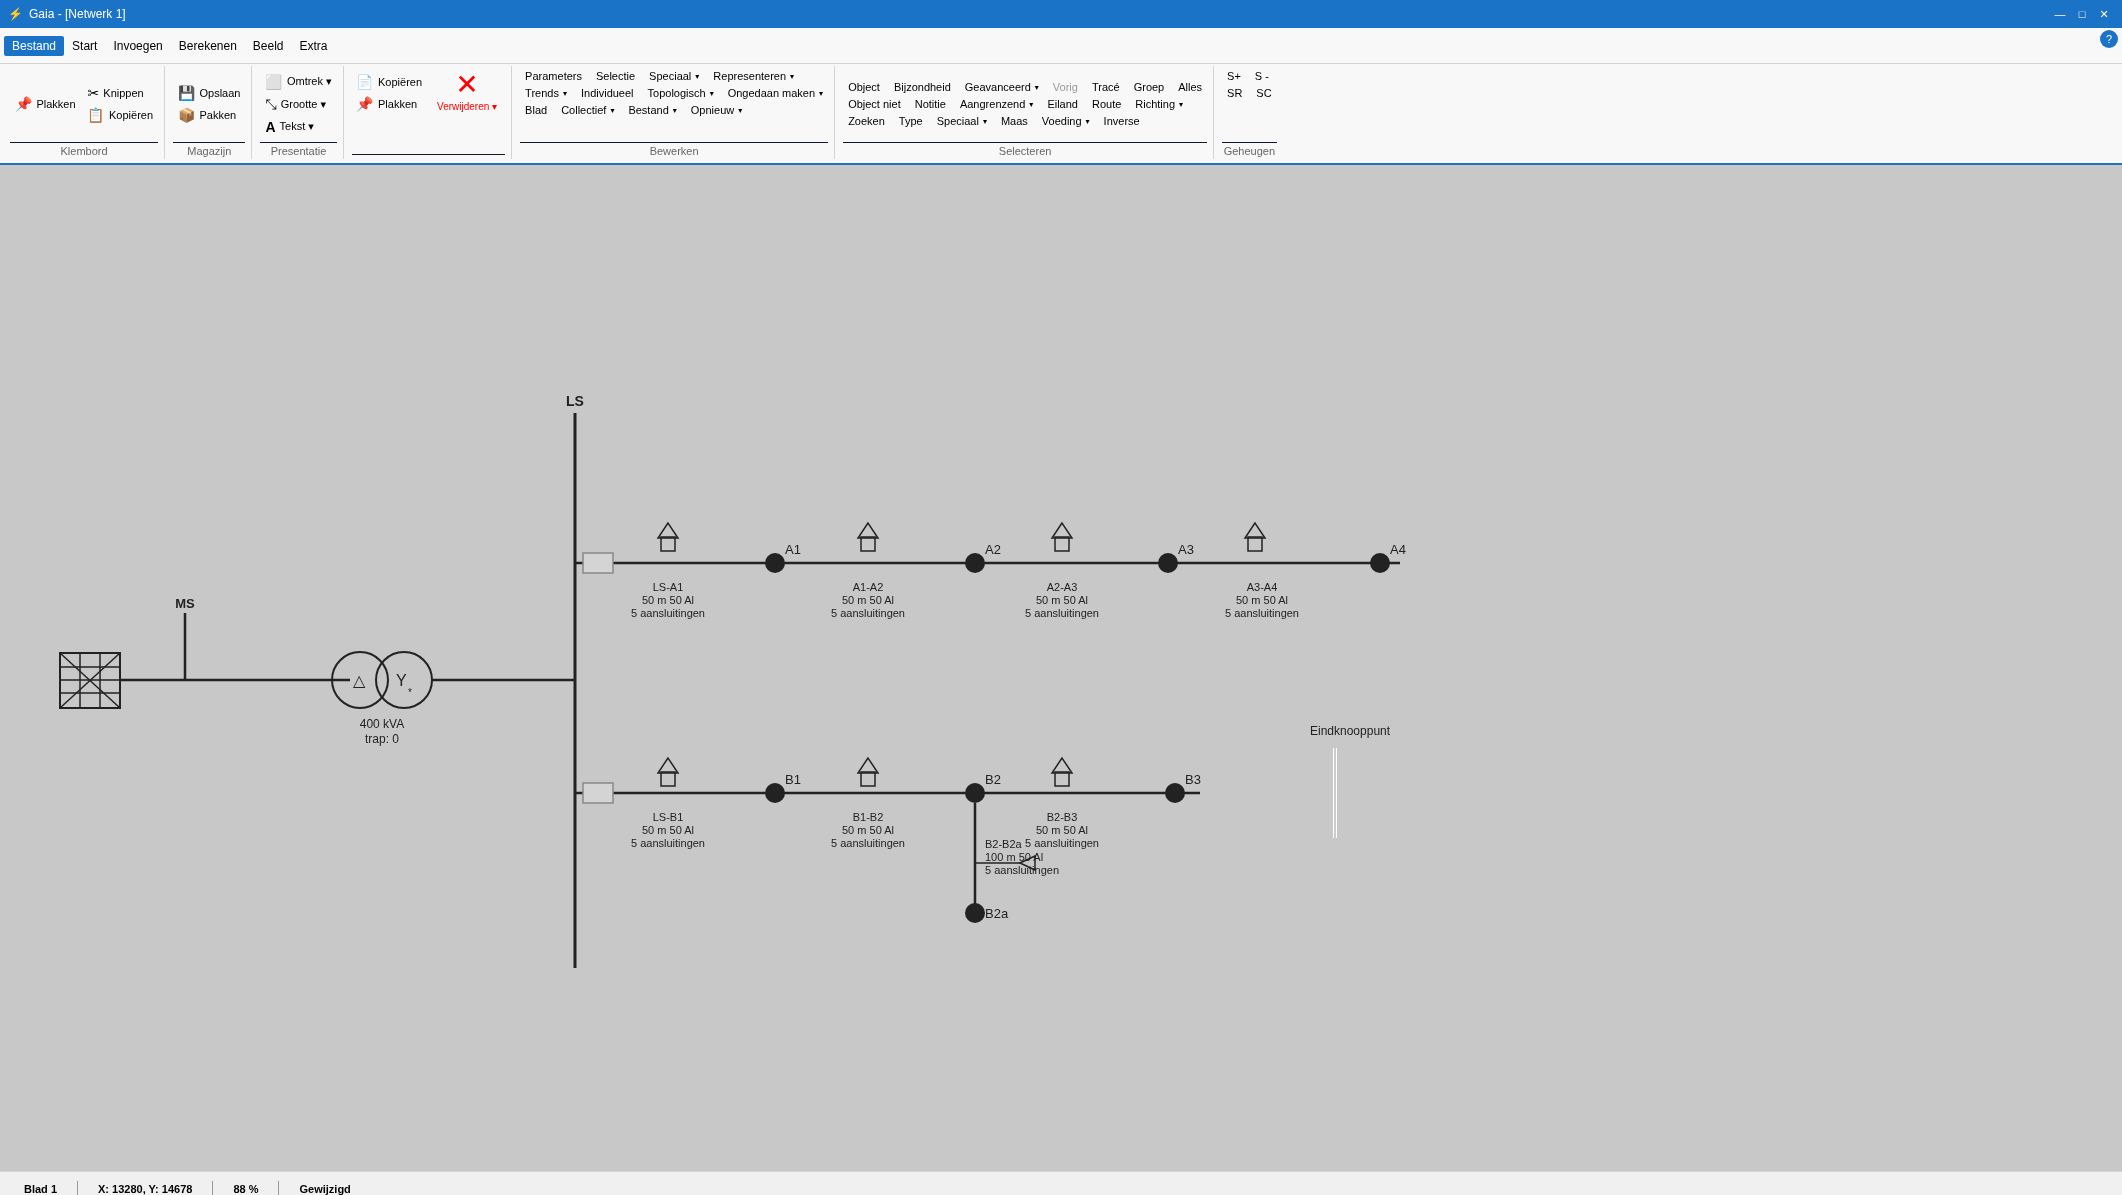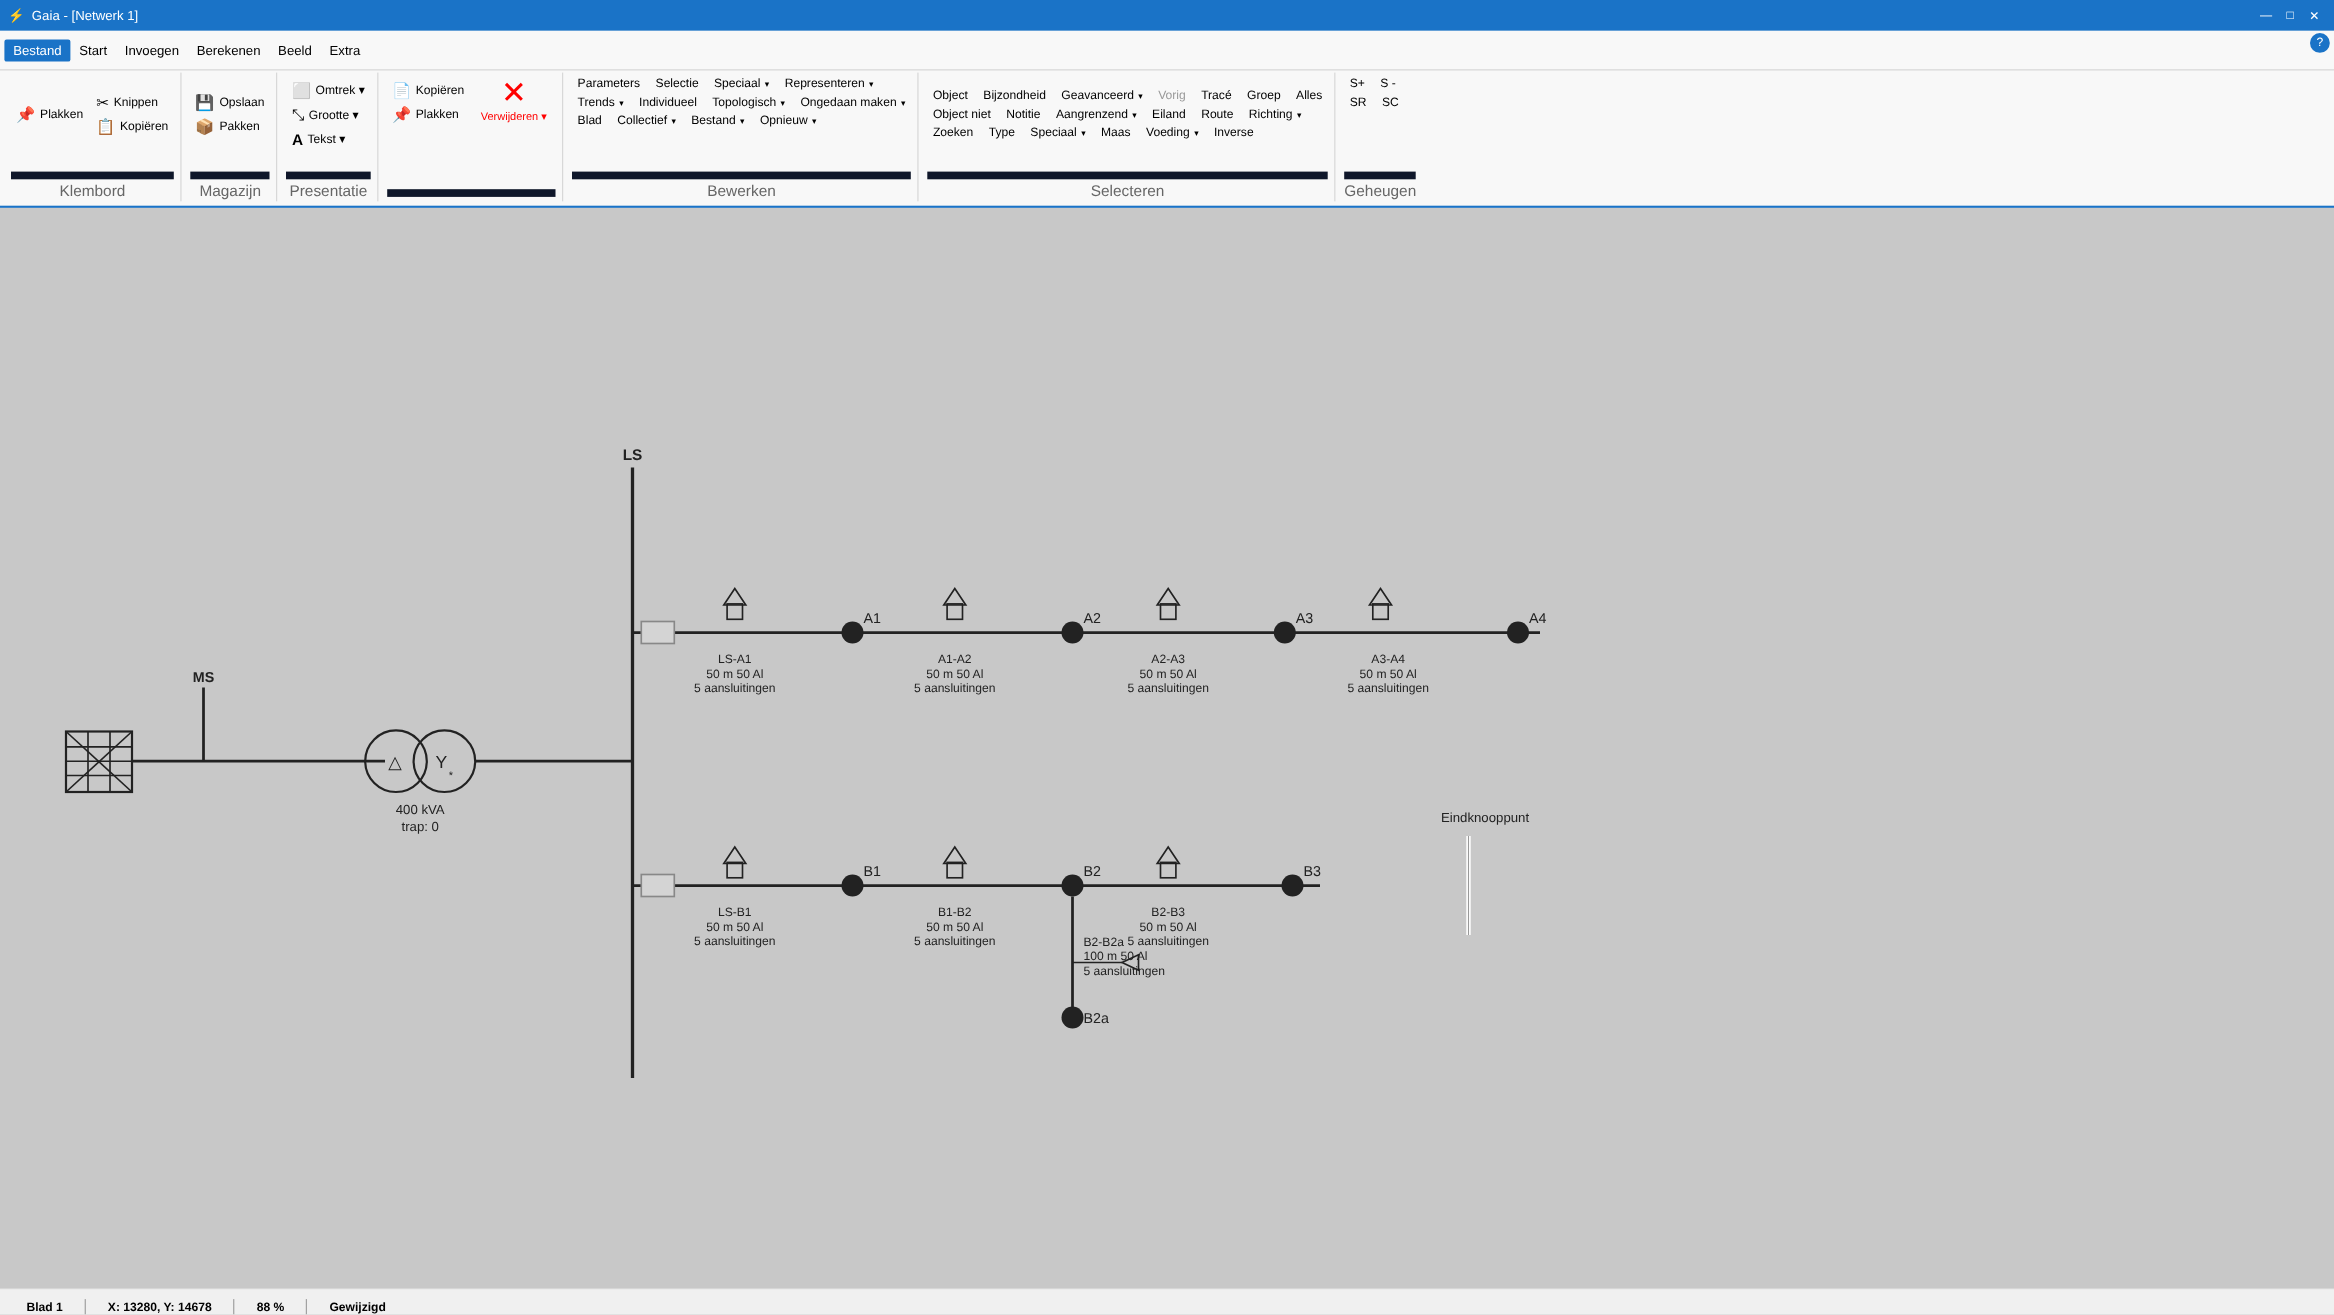--- a/index.html
+++ b/index.html
@@ -56,27 +56,27 @@
       display: flex;
       flex-direction: column;
       align-items: flex-start;
       border-right: 1px solid #d4d4d4;
       padding: 2px 6px;
       min-width: fit-content;
     }
     .ribbon-group:last-child { border-right: none; }
     .ribbon-group-content { display: flex; align-items: flex-start; gap: 2px; flex: 1; }
     .ribbon-group-label {
-      font-size: 14px;
+      font-size: 11px;
       color: #666;
       text-align: center;
       width: 100%;
-      margin-top: 16px;
+      margin-top: 2px;
       padding-top: 2px;
-      border-top: 7px solid #0f172a;
+      border-top: 1px solid #0f172a;
     }
     .ribbon-btn {
       display: flex;
       flex-direction: column;
       align-items: center;
       justify-content: flex-start;
       padding: 3px 4px;
       cursor: pointer;
       border-radius: 3px;
       min-width: 36px;

